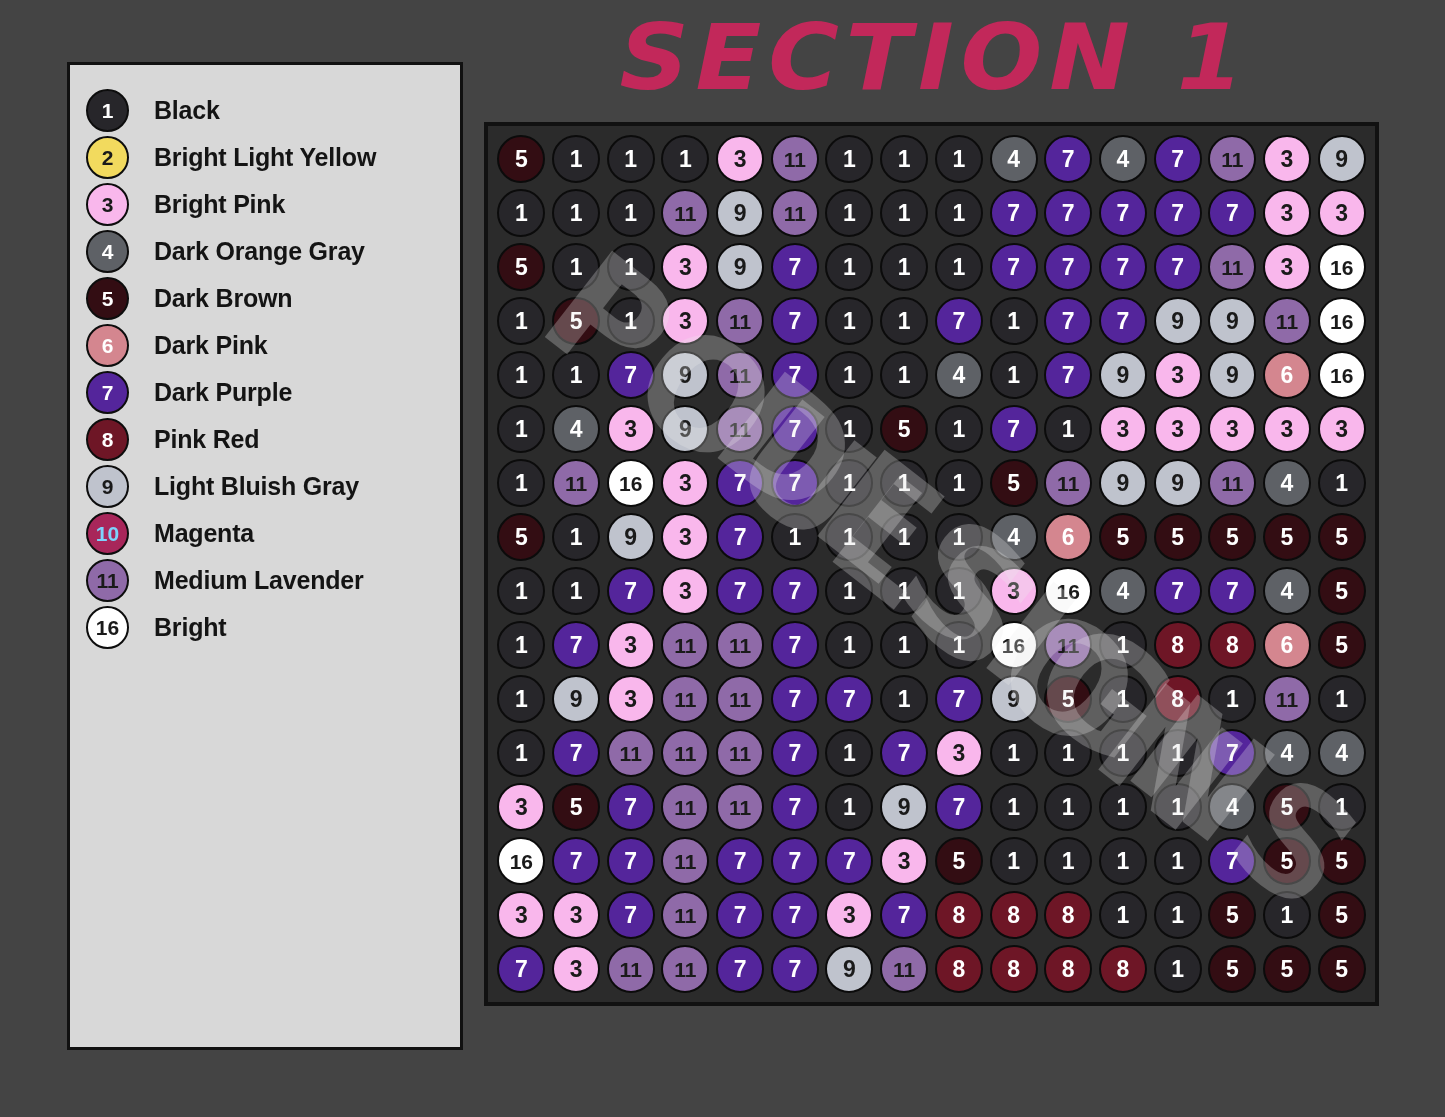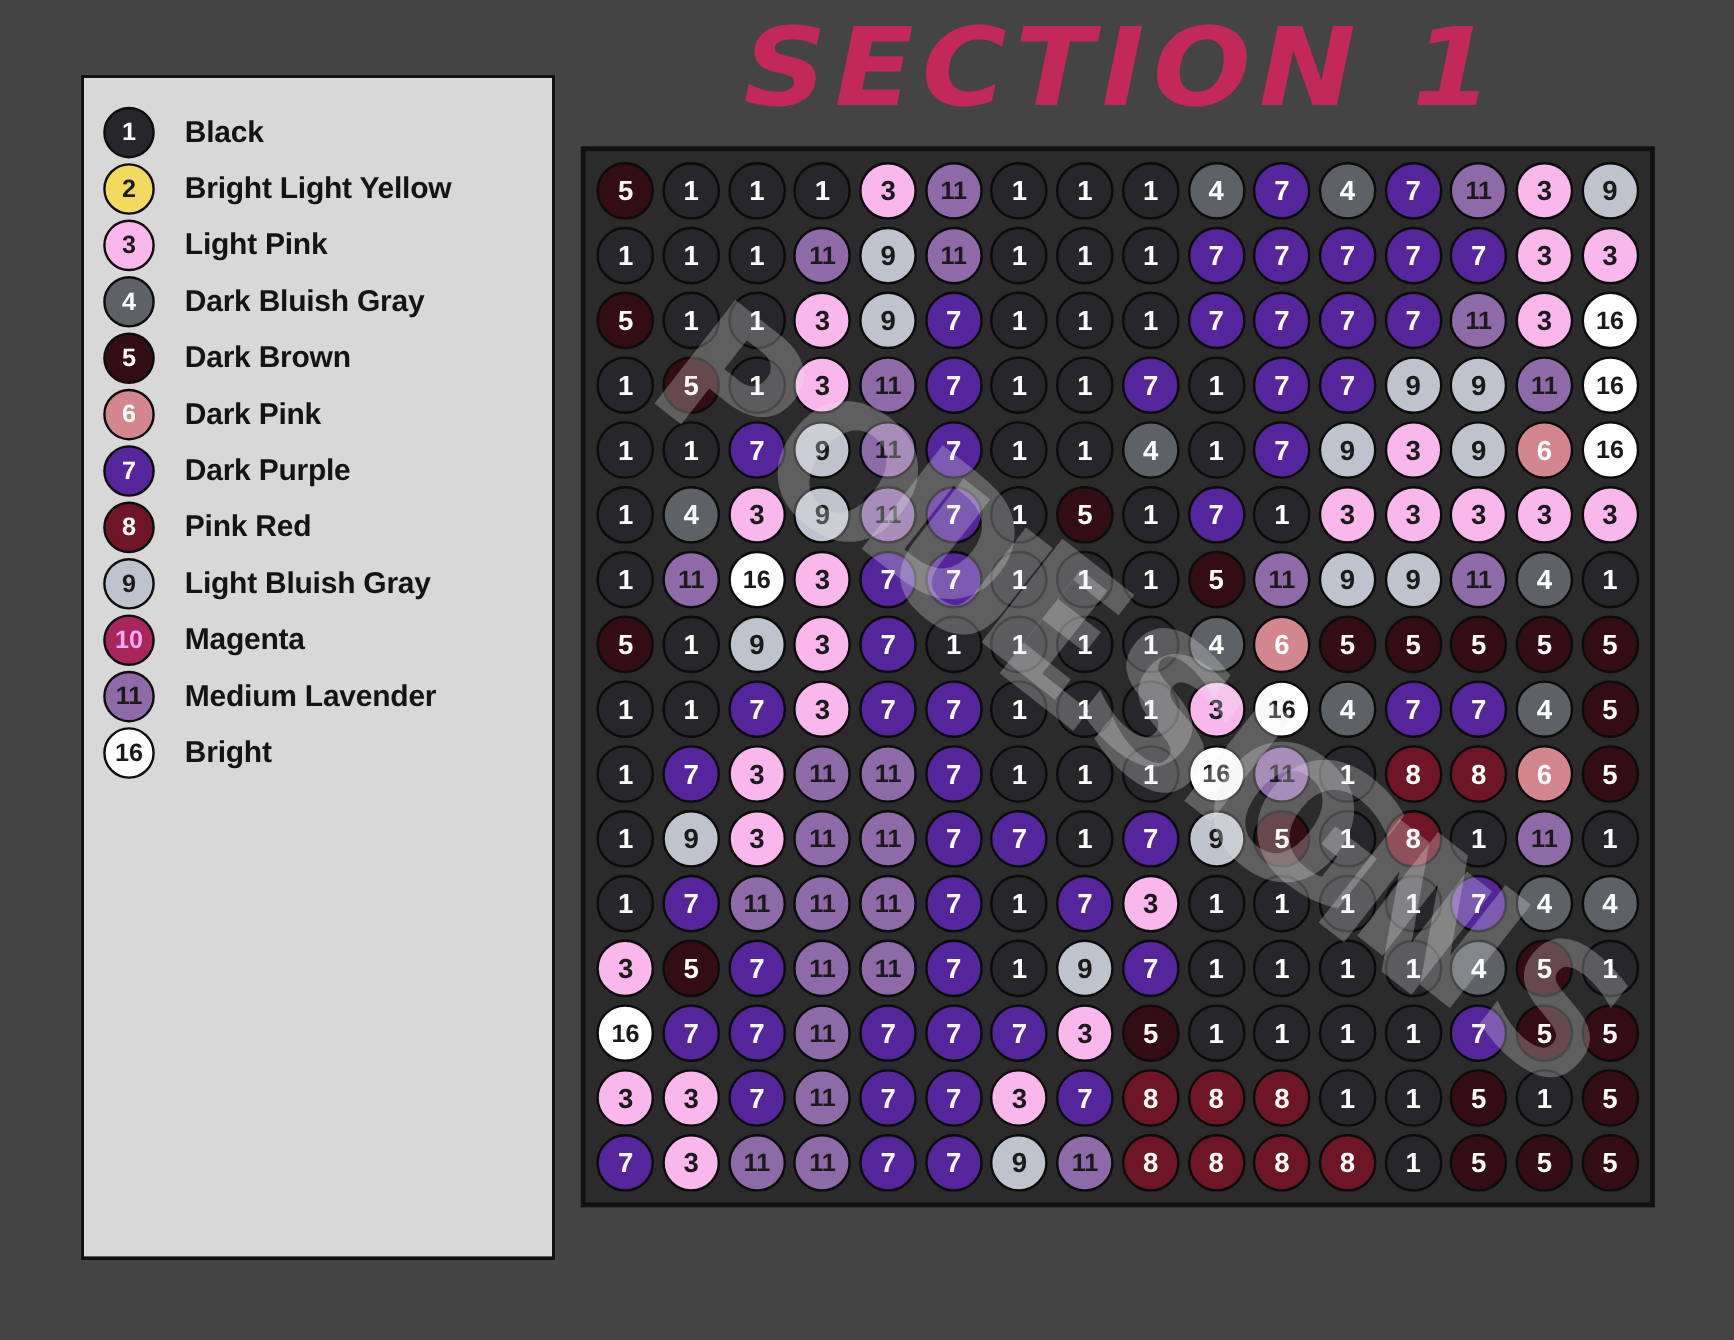--- a/index.html
+++ b/index.html
@@ -135,25 +135,25 @@
       <div class="legend-row">
         <div class="chip" style="background: rgb(39, 38, 42); color: rgb(255, 255, 255);">1</div>
         <div class="legend-label">Black</div>
       </div>
       <div class="legend-row">
         <div class="chip" style="background: rgb(242, 218, 94); color: rgb(26, 26, 26);">2</div>
         <div class="legend-label">Bright Light Yellow</div>
       </div>
       <div class="legend-row">
         <div class="chip" style="background: rgb(249, 183, 236); color: rgb(26, 26, 26);">3</div>
-        <div class="legend-label">Light Pink</div>
+        <div class="legend-label">Bright Pink</div>
       </div>
       <div class="legend-row">
         <div class="chip" style="background: rgb(94, 97, 102); color: rgb(255, 255, 255);">4</div>
-        <div class="legend-label">Dark Bluish Gray</div>
+        <div class="legend-label">Dark Orange Gray</div>
       </div>
       <div class="legend-row">
         <div class="chip" style="background: rgb(51, 13, 19); color: rgb(255, 255, 255);">5</div>
         <div class="legend-label">Dark Brown</div>
       </div>
       <div class="legend-row">
         <div class="chip" style="background: rgb(212, 134, 143); color: rgb(255, 255, 255);">6</div>
         <div class="legend-label">Dark Pink</div>
       </div>
       <div class="legend-row">
@@ -162,21 +162,21 @@
       </div>
       <div class="legend-row">
         <div class="chip" style="background: rgb(110, 22, 38); color: rgb(255, 255, 255);">8</div>
         <div class="legend-label">Pink Red</div>
       </div>
       <div class="legend-row">
         <div class="chip" style="background: rgb(191, 195, 205); color: rgb(26, 26, 26);">9</div>
         <div class="legend-label">Light Bluish Gray</div>
       </div>
       <div class="legend-row">
-        <div class="chip" style="background: rgb(168, 38, 90); color: #f0abfc;">10</div>
+        <div class="chip" style="background: rgb(168, 38, 90); color: #7dd3fc;">10</div>
         <div class="legend-label">Magenta</div>
       </div>
       <div class="legend-row">
         <div class="chip" style="background: rgb(143, 106, 168); color: rgb(26, 26, 26);">11</div>
         <div class="legend-label">Medium Lavender</div>
       </div>
       <div class="legend-row">
         <div class="chip" style="background: rgb(255, 255, 255); color: rgb(26, 26, 26);">16</div>
         <div class="legend-label">Bright</div>
       </div>

